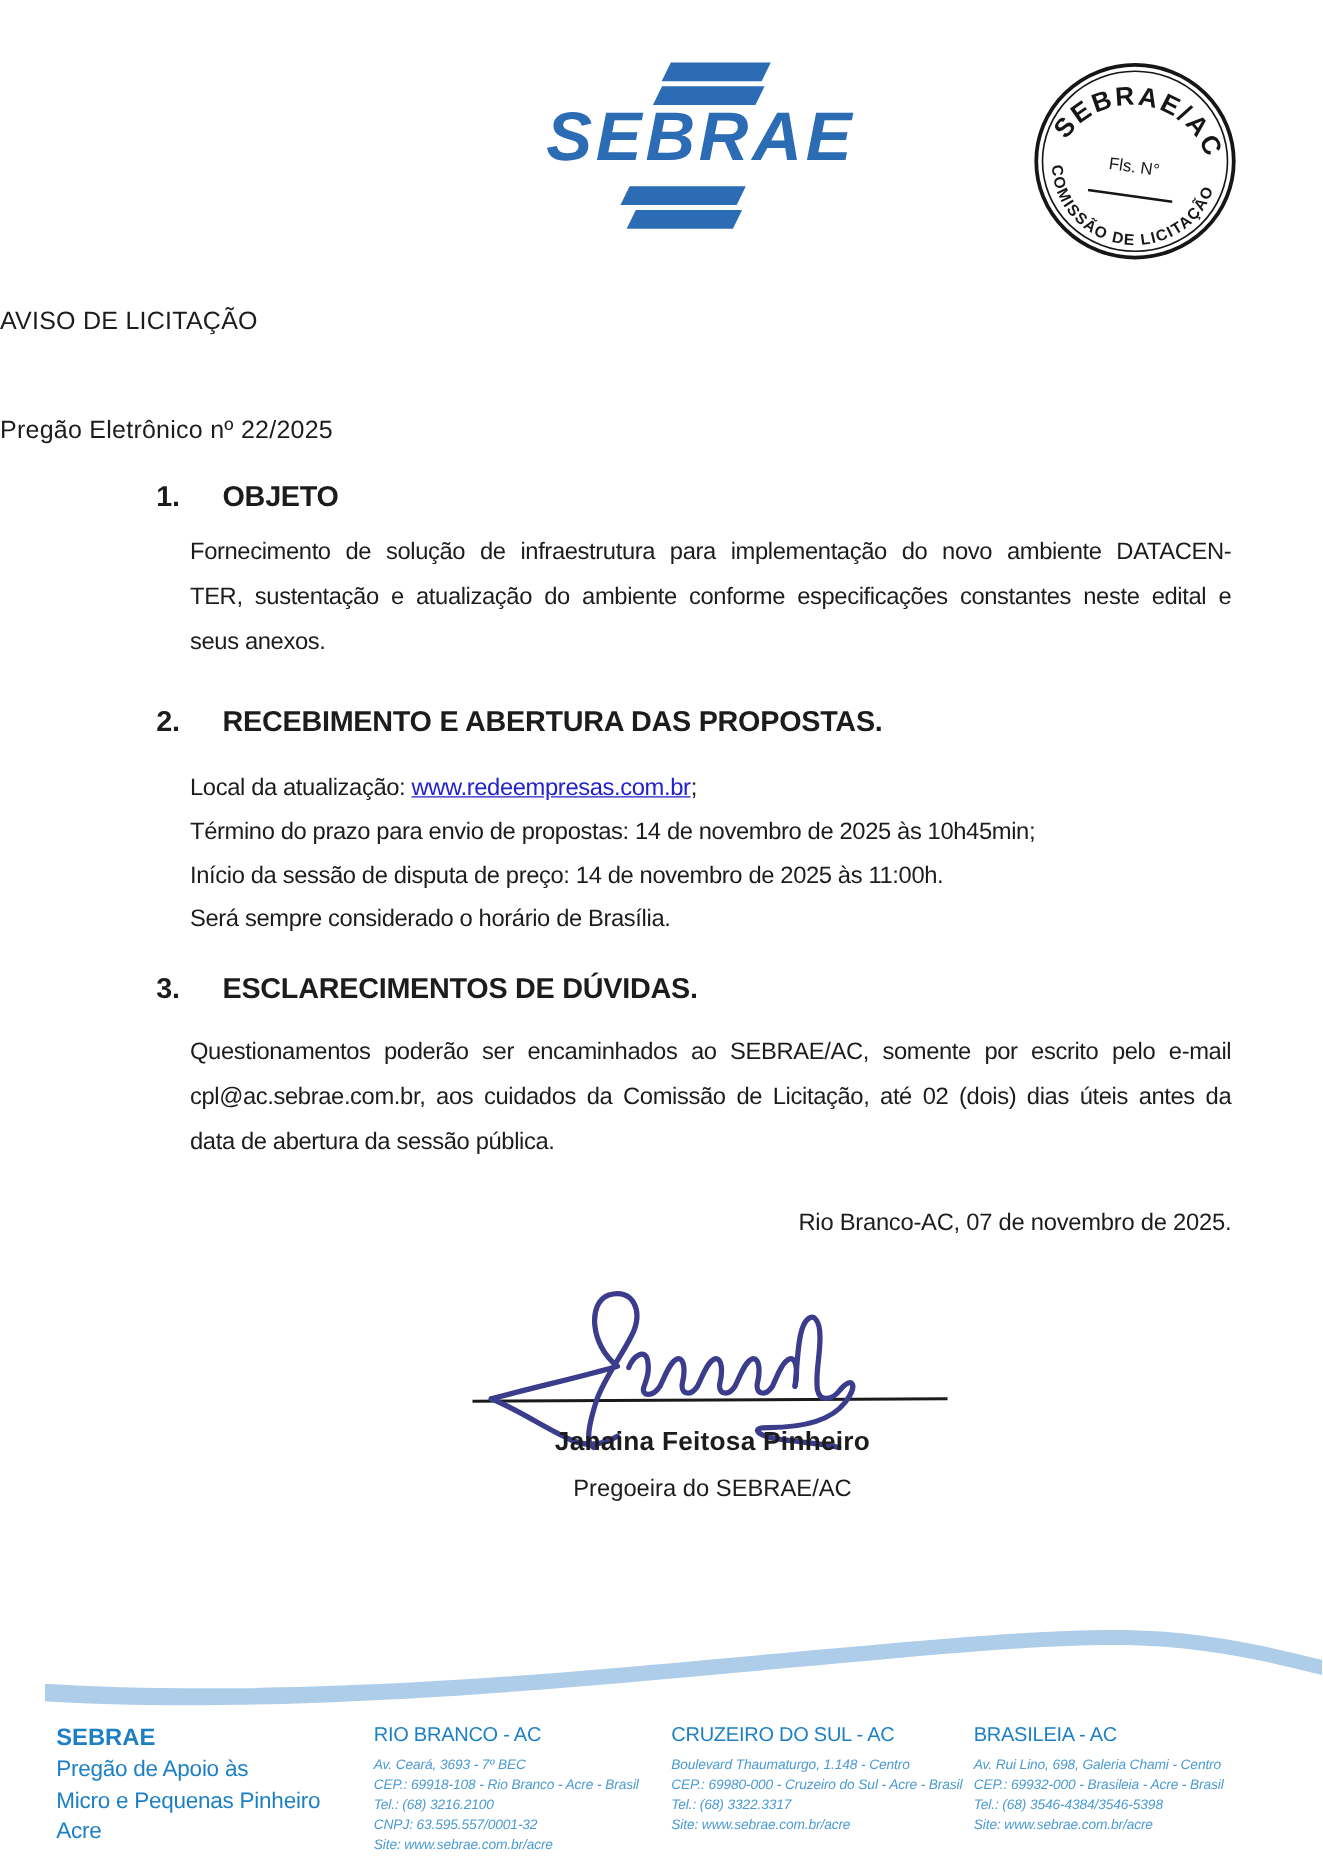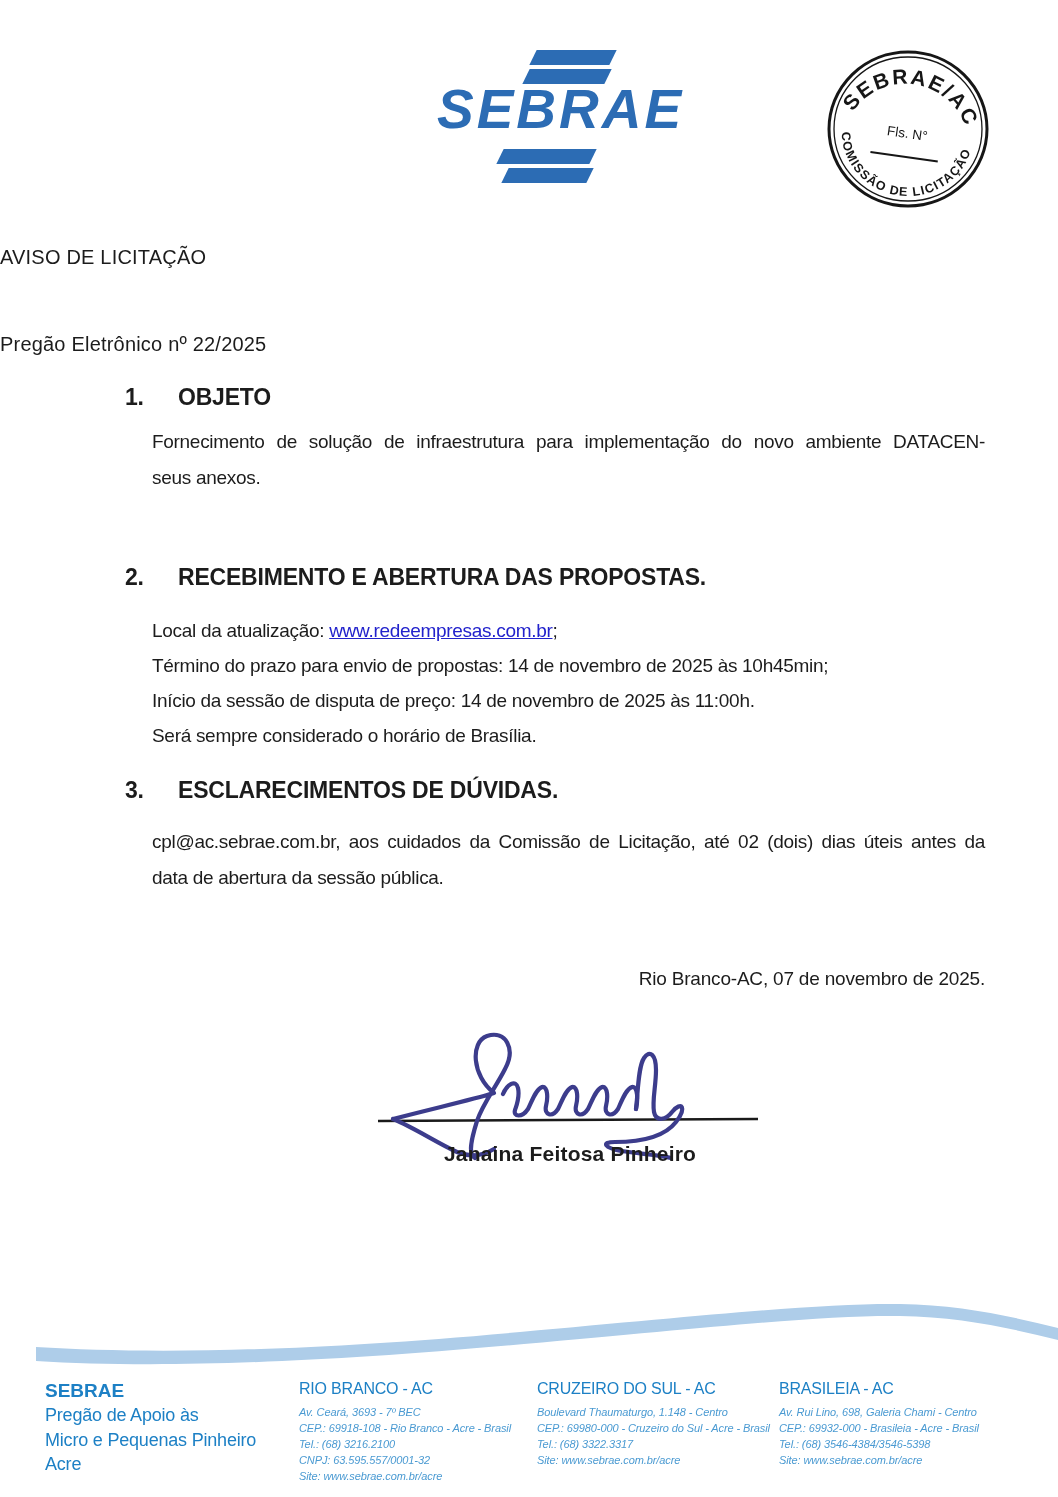--- a/index.html
+++ b/index.html
@@ -87,56 +87,59 @@
   </svg>
 
   <div class="doc-title" style="top:234px;">AVISO DE LICITAÇÃO</div>
   <div class="doc-title" style="top:321px;">Pregão Eletrônico nº 22/2025</div>
 
   <div class="sec-head" style="top:372px;">
     <span class="num">1.</span><span>OBJETO</span>
   </div>
   <div class="para" style="top:412px;">
     <div class="jline">Fornecimento de solução de infraestrutura para implementação do novo ambiente DATACEN-</div>
+    <div class="jline">TER, sustentação e atualização do ambiente conforme especificações constantes neste edital e</div>
     <div>seus anexos.</div>
   </div>
 
   <div class="sec-head" style="top:552px;">
     <span class="num">2.</span><span>RECEBIMENTO E ABERTURA DAS PROPOSTAS.</span>
   </div>
   <div class="para lines35" style="top:601px;">
     <div>
       <span>Local da atualização: </span><a>www.redeempresas.com.br</a><span>;</span>
     </div>
     <div>Término do prazo para envio de propostas: 14 de novembro de 2025 às 10h45min;</div>
     <div>Início da sessão de disputa de preço: 14 de novembro de 2025 às 11:00h.</div>
     <div>Será sempre considerado o horário de Brasília.</div>
   </div>
 
   <div class="sec-head" style="top:765px;">
     <span class="num">3.</span><span>ESCLARECIMENTOS DE DÚVIDAS.</span>
   </div>
   <div class="para" style="top:812px;">
+    <div class="jline">Questionamentos poderão ser encaminhados ao SEBRAE/AC, somente por escrito pelo e-mail</div>
     <div class="jline">cpl@ac.sebrae.com.br, aos cuidados da Comissão de Licitação, até 02 (dois) dias úteis antes da</div>
     <div>data de abertura da sessão pública.</div>
   </div>
 
   <div class="date-line">Rio Branco-AC, 07 de novembro de 2025.</div>
 
   <div class="sig-block">
     <svg class="sig-svg" width="390" height="150" viewBox="0 0 390 150">
       <line x1="3" y1="97" x2="383" y2="95" stroke="#1a1a1a" stroke-width="2.4"></line>
       <g fill="none" stroke="var(--ink_blue)" stroke-width="4.2" stroke-linecap="round" stroke-linejoin="round">
         <path d="M 18 95 C 60 84, 96 76, 119 69 C 97 52, 95 18, 112 12 C 131 6, 141 25, 130 45 C 121 63, 108 79, 102 97 C 96 116, 93 131, 100 134"></path>
         <path d="M 18 95 C 40 104, 62 119, 82 128 C 96 134, 109 131, 119 125"></path>
         <path d="M 128 70 C 132 60, 141 55, 143 64 C 145 73, 142 80, 140 86 C 138 93, 147 94, 153 85 C 157 77, 161 65, 167 63 C 173 62, 173 74, 171 82 C 169 91, 177 94, 183 85 C 187 77, 191 65, 197 63 C 203 62, 203 74, 201 82 C 199 91, 207 94, 213 85 C 217 77, 221 65, 227 63 C 233 62, 233 74, 231 82 C 229 91, 237 94, 243 85 C 247 76, 251 65, 257 63 C 263 62, 263 76, 261 85"></path>
         <path d="M 261 85 C 263 69, 263 43, 269 34 C 275 25, 281 31, 281 46 C 281 62, 277 76, 279 88 C 281 98, 291 96, 297 88 C 307 76, 312 84, 301 98 C 287 116, 259 118, 240 118 C 225 118, 230 124, 246 127 C 266 130, 286 131, 296 134"></path>
       </g>
     </svg>
     <div class="sig-name">Janaina Feitosa Pinheiro</div>
+    <div class="sig-role">Pregoeira do SEBRAE/AC</div>
   </div>
 
   <svg class="wave" width="1058" height="92" viewBox="0 0 1058 92">
     <path d="M 36 57 C 150 64, 300 62, 520 42 C 700 26, 820 13, 900 14 C 960 15, 1010 26, 1058 38 L 1058 50 C 1010 38, 960 27, 900 26 C 820 25, 706 38, 524 54 C 304 74, 152 78, 36 71 Z" fill="var(--wave_blue)"></path>
   </svg>
 
   <div class="f-org">
     <div class="name">SEBRAE</div>
     <div class="dline">Pregão de Apoio às</div>
     <div class="dline">Micro e Pequenas Pinheiro</div>

